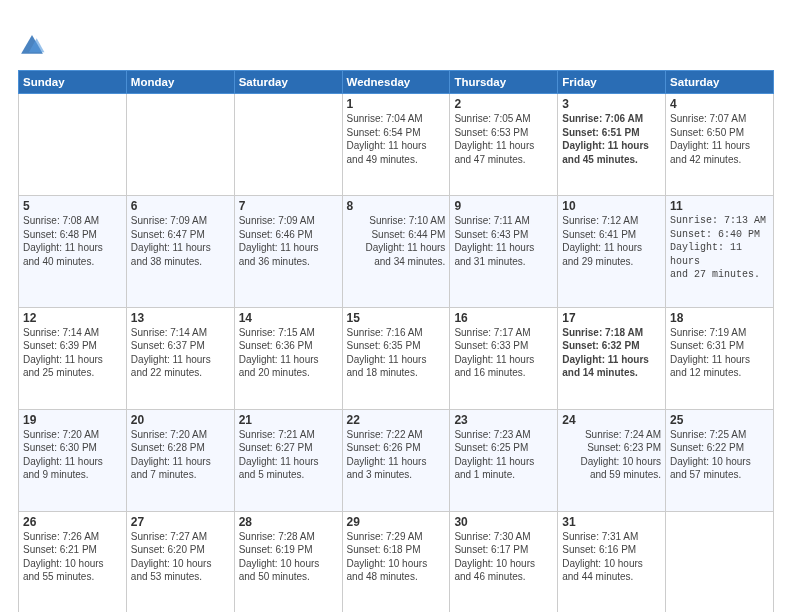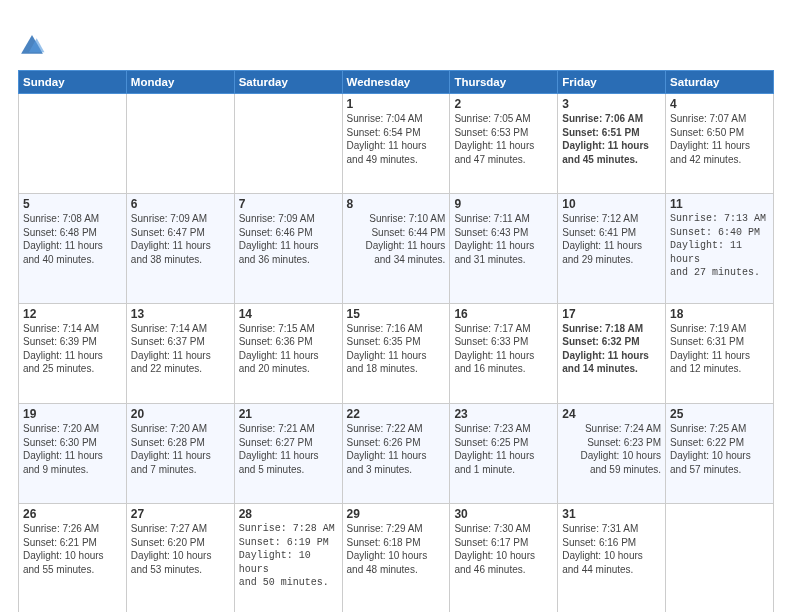--- a/index.html
+++ b/index.html
@@ -340,21 +340,21 @@
           </td>
           <td>
             <div class="day-number">27</div>
             <div class="day-info" style="white-space: pre-line;">Sunrise: 7:27 AM
 Sunset: 6:20 PM
 Daylight: 10 hours
 and 53 minutes.</div>
           </td>
           <td>
             <div class="day-number">28</div>
-            <div class="day-info" style="white-space: pre-line; font-family: Liberation Mono, monospace;">Sunrise: 7:28 AM
+            <div class="day-info" style="white-space: pre-line;">Sunrise: 7:28 AM
 Sunset: 6:19 PM
 Daylight: 10 hours
 and 50 minutes.</div>
           </td>
           <td>
             <div class="day-number">29</div>
             <div class="day-info" style="white-space: pre-line;">Sunrise: 7:29 AM
 Sunset: 6:18 PM
 Daylight: 10 hours
 and 48 minutes.</div>

